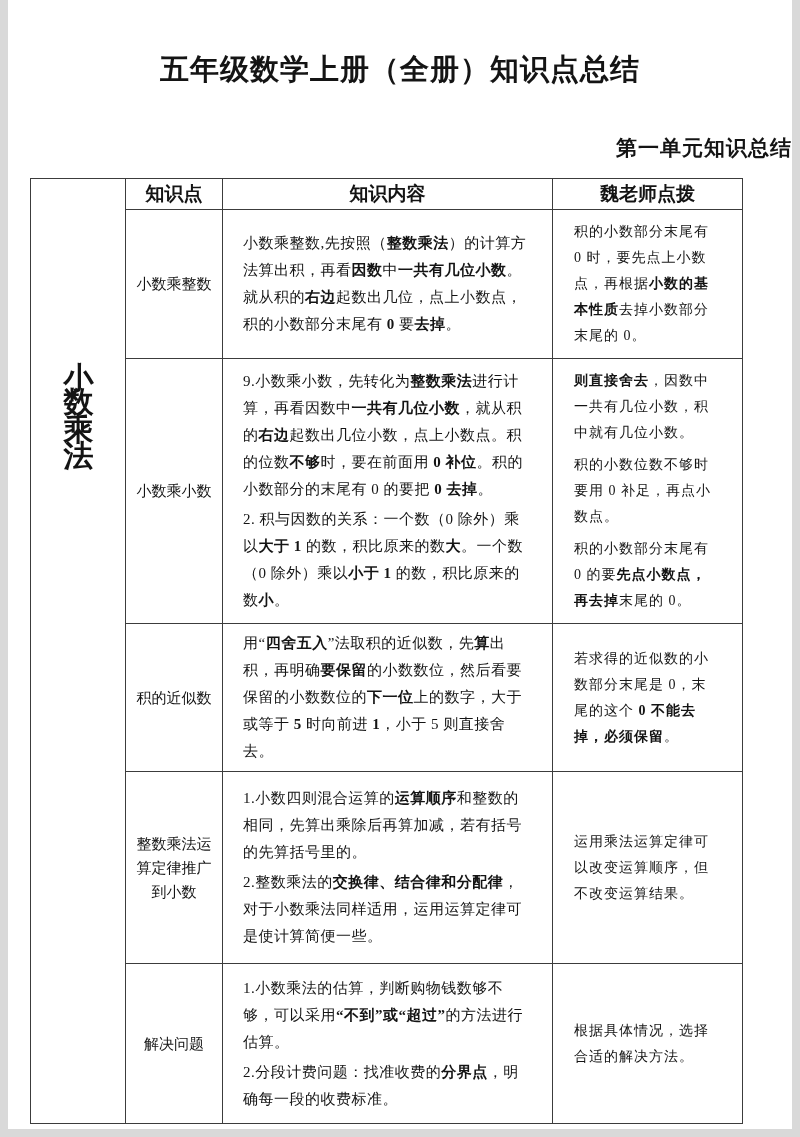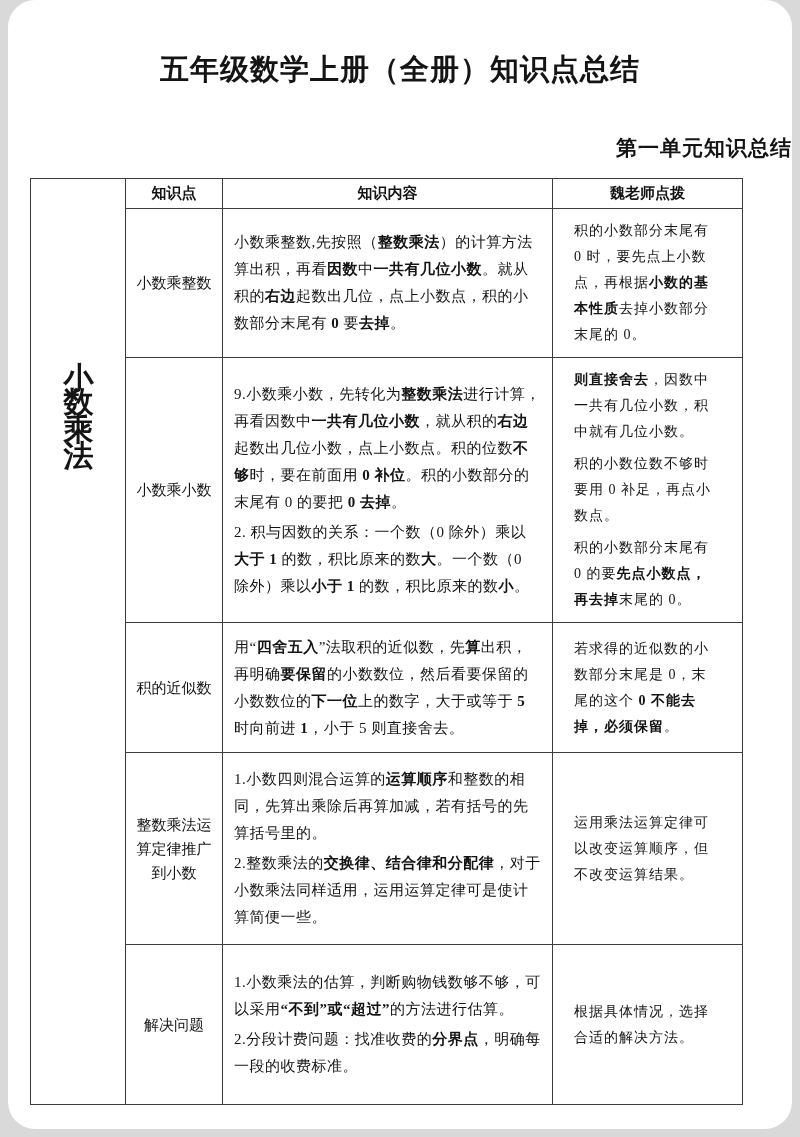--- a/index.html
+++ b/index.html
@@ -9,21 +9,20 @@
     font-family: "Liberation Serif", "DejaVu Serif", serif;
     color: #141414;
   }
   .page {
     width: 784px;
     height: 1129px;
     margin: 0 auto;
     background: #ffffff;
     position: relative;
     overflow: hidden;
-    border-radius: 27px;
   }
   .title {
     padding-top: 50px;
     text-align: center;
     font-size: 29px;
     font-weight: bold;
     letter-spacing: 1px;
   }
   .subtitle {
     margin-top: 44px;
@@ -42,21 +41,21 @@
     border: 1px solid #3c3c3c;
     overflow: hidden;
   }
   tr.r-head { height: 30px; }
   tr.r1 { height: 127px; }
   tr.r2 { height: 258px; }
   tr.r3 { height: 130px; }
   tr.r4 { height: 192px; }
   tr.r5 { height: 160px; }
   th {
-    font-size: 15px;
+    font-size: 19px;
     font-weight: bold;
     text-align: center;
     vertical-align: middle;
     padding: 2px;
   }
   .unit-cell {
     text-align: center;
     vertical-align: top;
     padding-top: 158px;
   }
@@ -73,21 +72,21 @@
     vertical-align: middle;
     font-weight: normal;
     font-size: 15px;
     line-height: 24px;
     padding: 4px 6px;
   }
   .content-cell {
     vertical-align: middle;
     font-size: 15px;
     line-height: 27px;
-    padding: 3px 11px;
+    padding: 3px 20px;
     letter-spacing: 0.5px;
     text-align: left;
   }
   .content-cell p { margin: 3px 0; }
   .tips-cell {
     vertical-align: middle;
     font-size: 14px;
     line-height: 26px;
     padding: 3px 9px;
     letter-spacing: 1px;

